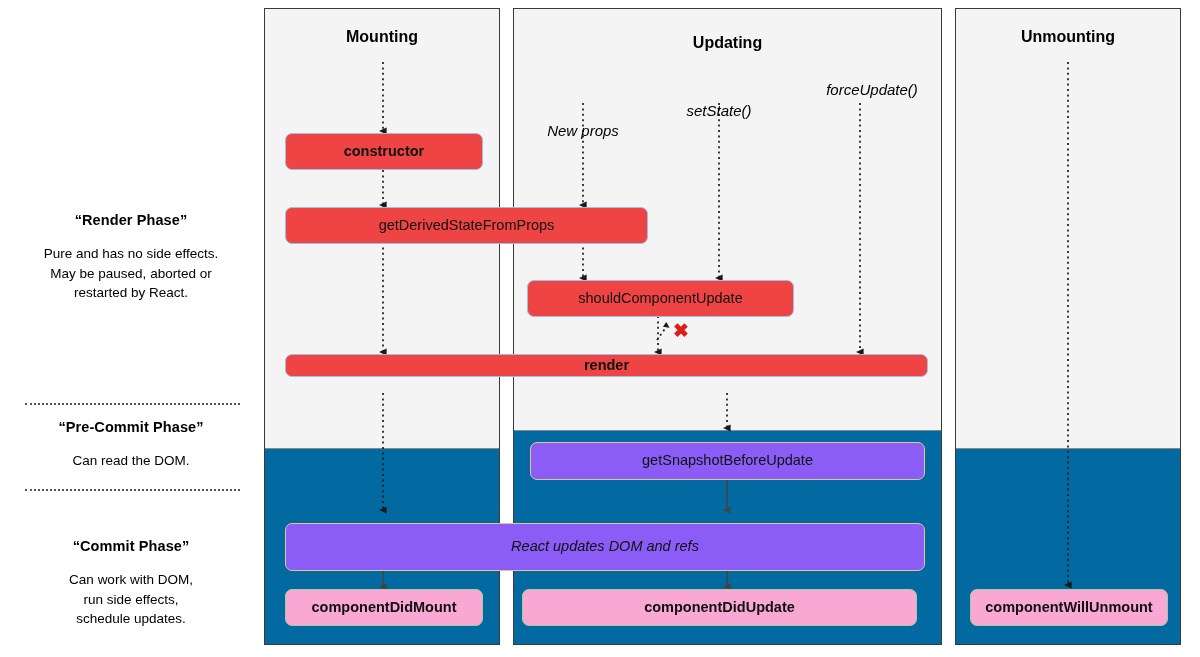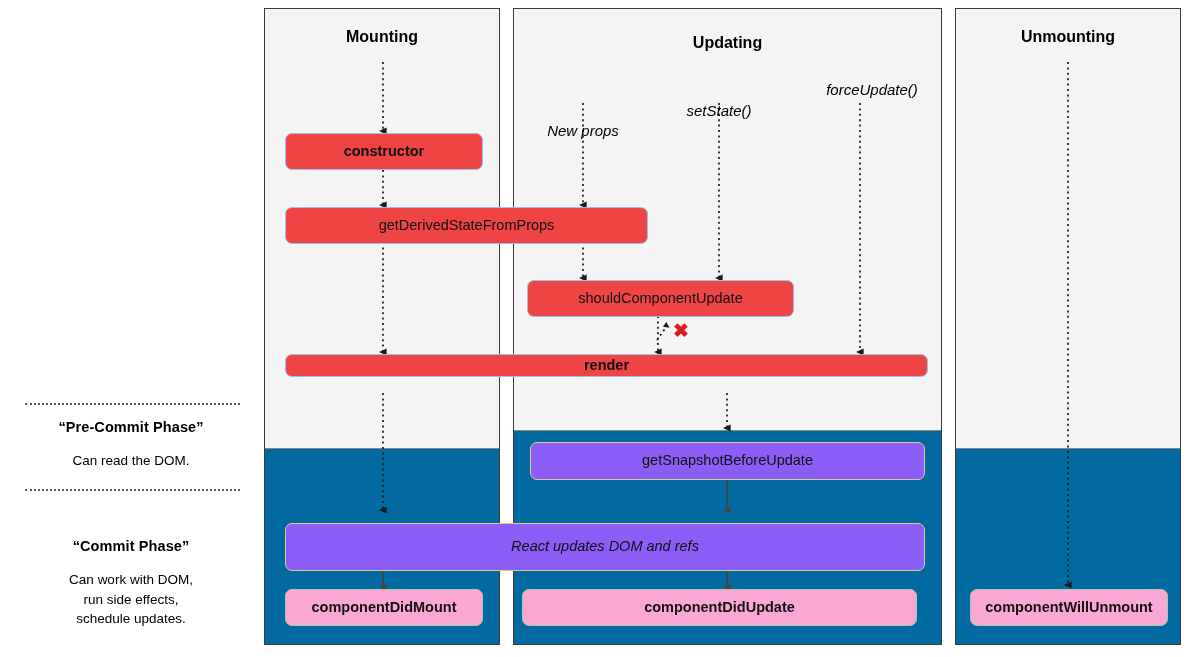--- a/index.html
+++ b/index.html
@@ -135,20 +135,24 @@
     z-index: 9;
   }
 </style>
 </head>
 <body>
 
 <div id="stage">
 
   <div class="phase-rail">
 
+    <div class="phase-block" style="top:212px;">
+      <div class="phase-title">“Render Phase”</div>
+      <div class="phase-desc">Pure and has no side effects.<br>May be paused, aborted or<br>restarted by React.</div>
+    </div>
 
     <div class="rail-divider" style="top:403px;"></div>
 
     <div class="phase-block" style="top:419px;">
       <div class="phase-title">“Pre-Commit Phase”</div>
       <div class="phase-desc">Can read the DOM.</div>
     </div>
 
     <div class="rail-divider" style="top:489px;"></div>
 

